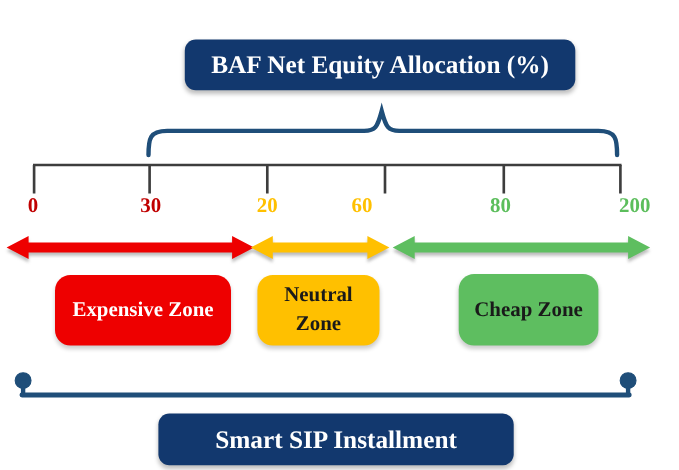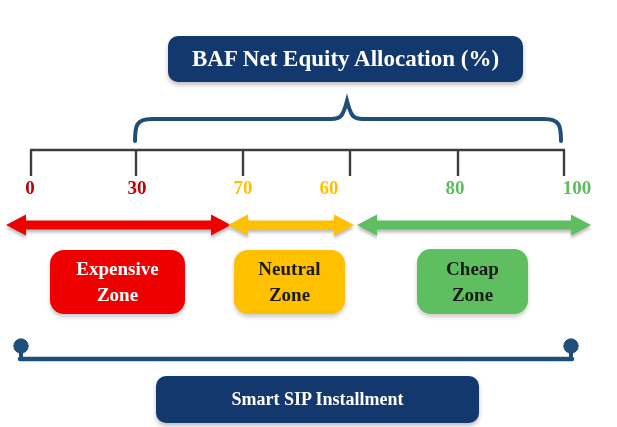--- a/index.html
+++ b/index.html
@@ -7,44 +7,44 @@
     position:relative;width:617px;height:427px;background:var(--background,#fff);
     font-family:Liberation Serif, serif;overflow:hidden;margin-top:22px;
   }
   .banner{
     position:absolute;display:flex;align-items:center;justify-content:center;
     background:var(--navy);color:#fff;font-weight:bold;
     border-radius:10px;box-shadow:0 3px 4px rgba(0,0,0,.25);
     text-align:center;
   }
   .title-box{left:168px;top:14px;width:355px;height:46px;font-size:23px;}
-  .footer-box{left:156px;top:354px;width:323px;height:47px;font-size:18px;}
+  .footer-box{left:144px;top:354px;width:323px;height:47px;font-size:23px;}
   .vector{position:absolute;left:0;top:0;}
   .brace{stroke:var(--brace);stroke-width:4;fill:none;stroke-linecap:round;}
   .axis-line,.tick{stroke:var(--axis);stroke-width:2.4;}
   .tick-label{
     position:absolute;top:155px;transform:translateX(-50%);
     font-size:19px;font-weight:bold;white-space:nowrap;
   }
   .t-red{color:var(--red_dark);}
   .t-gold{color:var(--gold);}
   .t-green{color:var(--green);text-align:center;}
   .arrow{filter:drop-shadow(0 3px 1.5px rgba(90,90,90,.4));}
   .a-red{fill:var(--red);}
   .a-gold{fill:var(--gold);}
   .a-green{fill:var(--green_box);}
   .zone{
     position:absolute;top:228px;height:64px;border-radius:14px;
     display:flex;align-items:center;justify-content:center;text-align:center;
     font-size:19px;font-weight:bold;line-height:26px;
     box-shadow:0 3px 4px rgba(0,0,0,.2);padding:0 14px;box-sizing:border-box;
   }
-  .zone-expensive{left:50px;width:135px;background:var(--red);color:#fff;}
+  .zone-expensive{left:50px;width:160px;background:var(--red);color:#fff;}
   .zone-neutral{left:234px;width:111px;background:var(--gold);color:#1a1a1a;}
-  .zone-cheap{left:417px;top:227px;width:111px;height:65px;background:var(--green_box);color:#1a1a1a;}
+  .zone-cheap{left:417px;top:227px;width:127px;height:65px;background:var(--green_box);color:#1a1a1a;}
   .bracket{stroke:var(--brace);fill:var(--brace);}
 </style>
 </head>
 <body>
 
 <div class="canvas">
 
   <div class="banner title-box">
     <span>BAF Net Equity Allocation (%)</span>
   </div>
@@ -70,24 +70,24 @@
       <circle cx="21" cy="324" r="7.2"></circle>
       <circle cx="571" cy="324" r="7.2"></circle>
       <line x1="21" y1="324" x2="21" y2="336" stroke-width="4"></line>
       <line x1="571" y1="324" x2="571" y2="336" stroke-width="4"></line>
       <line x1="20" y1="337" x2="572" y2="337" stroke-width="4.5" stroke-linecap="round"></line>
     </g>
   </svg>
 
   <span class="tick-label t-red" style="left:30px">0</span>
   <span class="tick-label t-red" style="left:137px">30</span>
-  <span class="tick-label t-gold" style="left:243px">70</span>
+  <span class="tick-label t-gold" style="left:243px">20</span>
   <span class="tick-label t-gold" style="left:329px">60</span>
   <span class="tick-label t-green" style="left:455px">80</span>
-  <span class="tick-label t-green" style="left:577px">100</span>
+  <span class="tick-label t-green" style="left:577px">200</span>
 
   <div class="zone zone-expensive">Expensive Zone</div>
   <div class="zone zone-neutral">Neutral Zone</div>
   <div class="zone zone-cheap">Cheap Zone</div>
 
   <div class="banner footer-box">
     <span>Smart SIP Installment</span>
   </div>
 
 </div>

